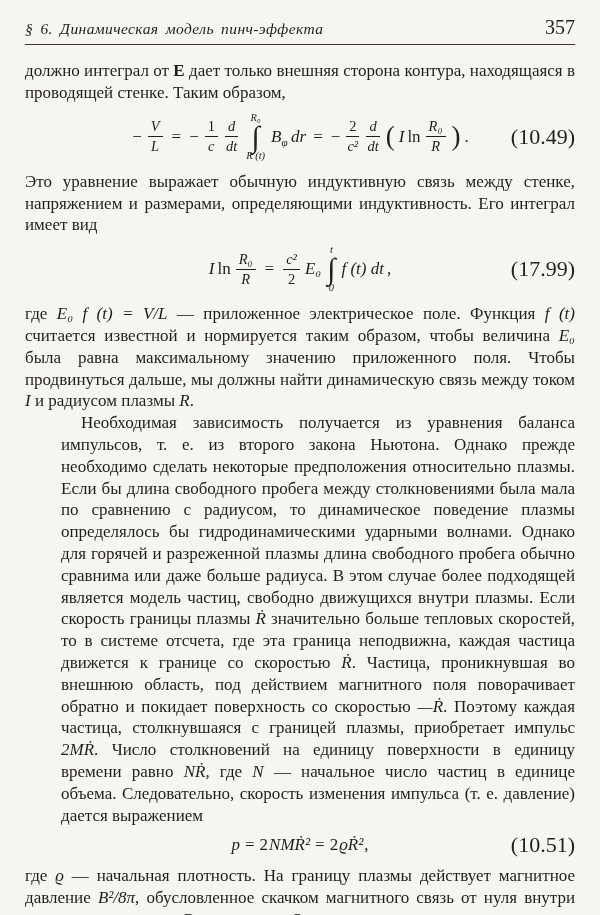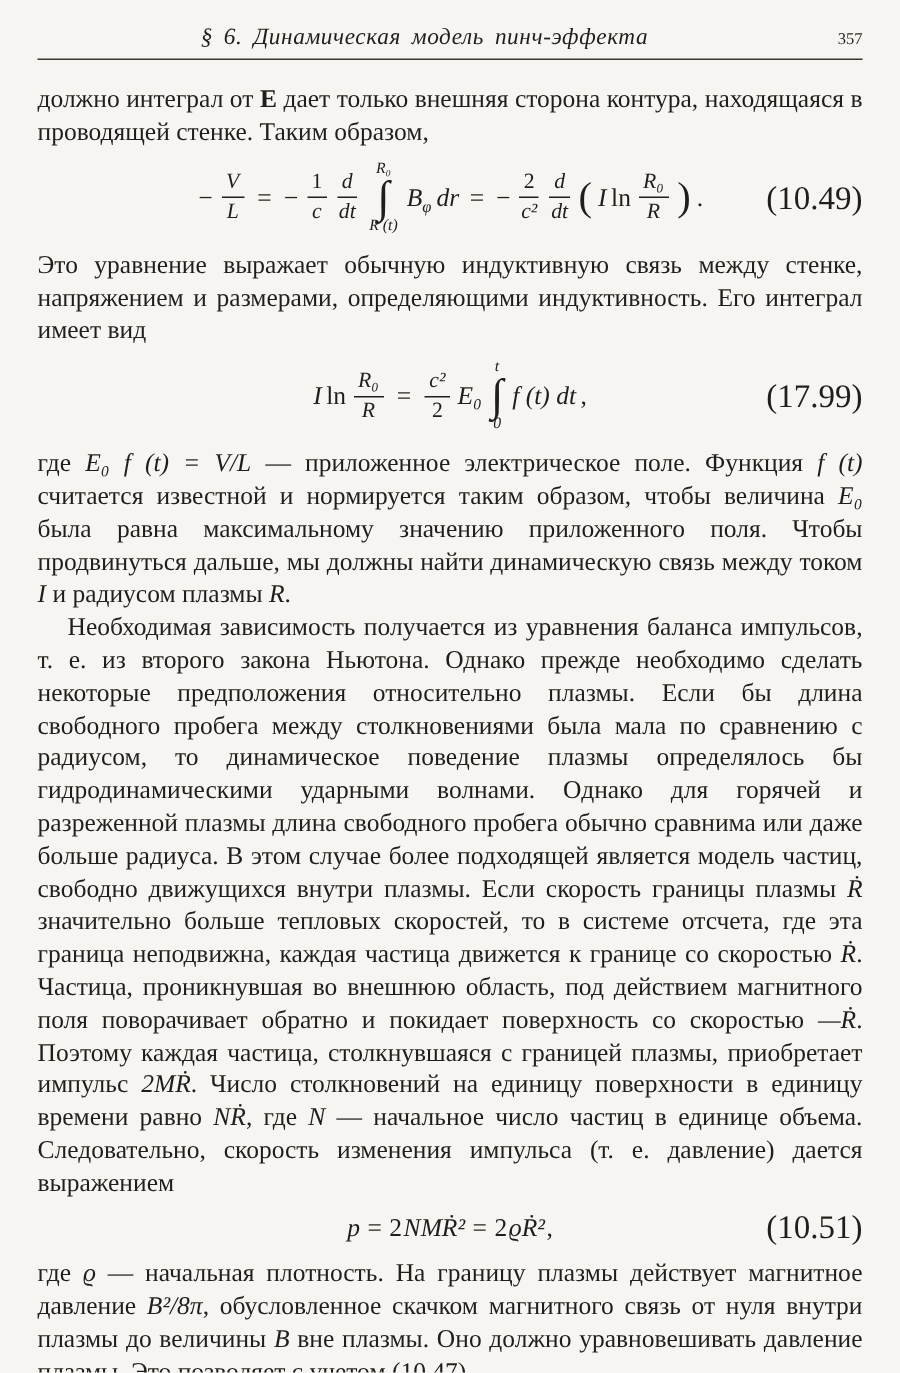--- a/index.html
+++ b/index.html
@@ -20,47 +20,48 @@
     width: 600px;
     height: 915px;
   }
   
   .running-head {
     display: flex;
     align-items: baseline;
   }
   .head-title {
     flex: 1;
-    text-align: center;
+    text-align: left;
     font-style: italic;
     font-size: 15.5px;
     letter-spacing: 0.4px;
     word-spacing: 3px;
   }
   .head-page {
-    font-size: 11px;
+    font-size: 20px;
     min-width: 34px;
     text-align: right;
   }
   .head-rule {
     border-bottom: 1.5px solid #3a3732;
     margin-top: 5px;
   }
   
   .text-body {
     margin-top: 15px;
     font-size: 17px;
     line-height: 21.8px;
     text-align: justify;
   }
   p.par {
     margin: 0;
   }
   p.par.indent {
     text-indent: 20px;
+    margin-left: 36px;
   }
   .bold { font-weight: bold; font-style: normal; }
   .math { font-style: italic; }
   
   .equation {
     position: relative;
     display: flex;
     align-items: center;
     justify-content: center;
     margin: 8px 0 9px 0;

